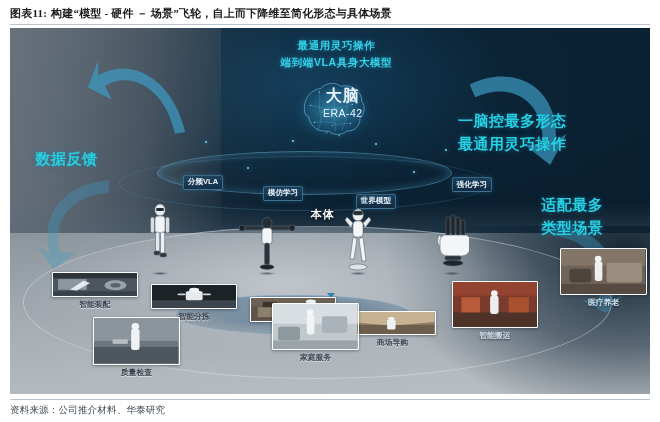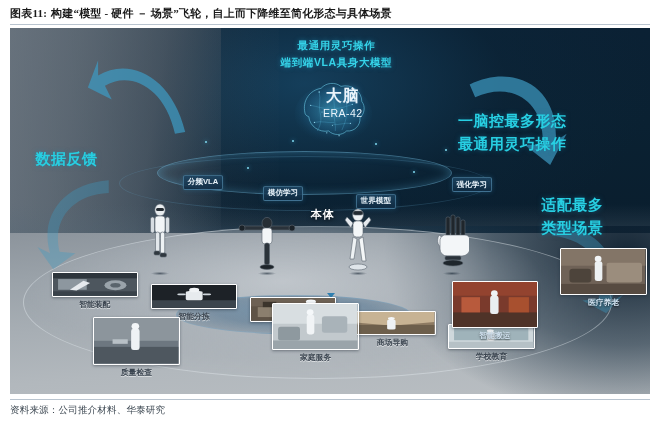--- a/index.html
+++ b/index.html
@@ -438,32 +438,20 @@
             <rect width="100" height="60" fill="#8e7b63"></rect>
             <path d="M0 0 H100 V26 L60 34 L40 34 L0 26 Z" fill="#c7b394"></path>
             <rect x="0" y="34" width="100" height="26" fill="#6d5f4c"></rect>
             <rect x="44" y="20" width="10" height="26" rx="3" fill="#eef2f5"></rect>
             <circle cx="49" cy="17" r="4" fill="#f3f6f8"></circle>
           </svg>
         </div>
         <div class="cap">商场导购</div>
       </div>
 
-      <div class="card" style="left:68.5%; top:44%; width:13.5%; height:20%;">
-        <div class="thumb">
-          <svg viewBox="0 0 100 60" preserveAspectRatio="none">
-            <rect width="100" height="60" fill="#cfd8dc"></rect>
-            <rect x="6" y="6" width="88" height="34" fill="#9fb3ba"></rect>
-            <rect x="0" y="44" width="100" height="16" fill="#b6c1c6"></rect>
-            <rect x="45" y="18" width="9" height="24" rx="3" fill="#f0f4f6"></rect>
-            <circle cx="49" cy="15" r="4" fill="#f4f7f9"></circle>
-          </svg>
-        </div>
-        <div class="cap">学校教育</div>
-      </div>
 
       <div class="card" style="left:0%; top:0%; width:0; height:0;"></div>
 
       <div class="card" style="left:-100%; top:0; width:0; height:0;"></div>
     </div>
 
     <div class="cards" style="top:0;height:100%;">
 
       <div class="card" style="left:13%; top:79%; width:13.5%; height:13%;">
         <div class="thumb">

